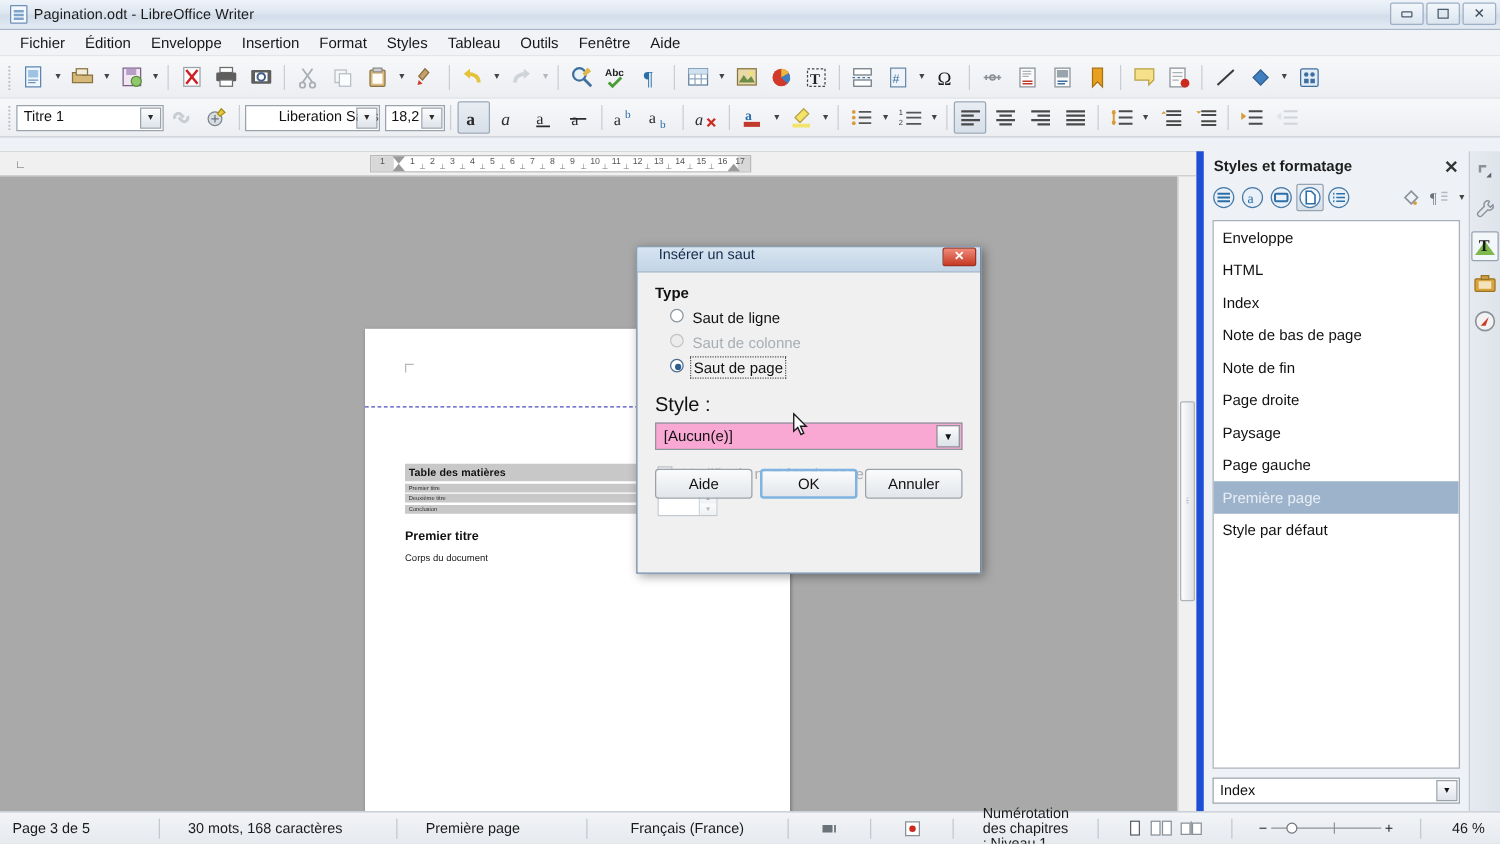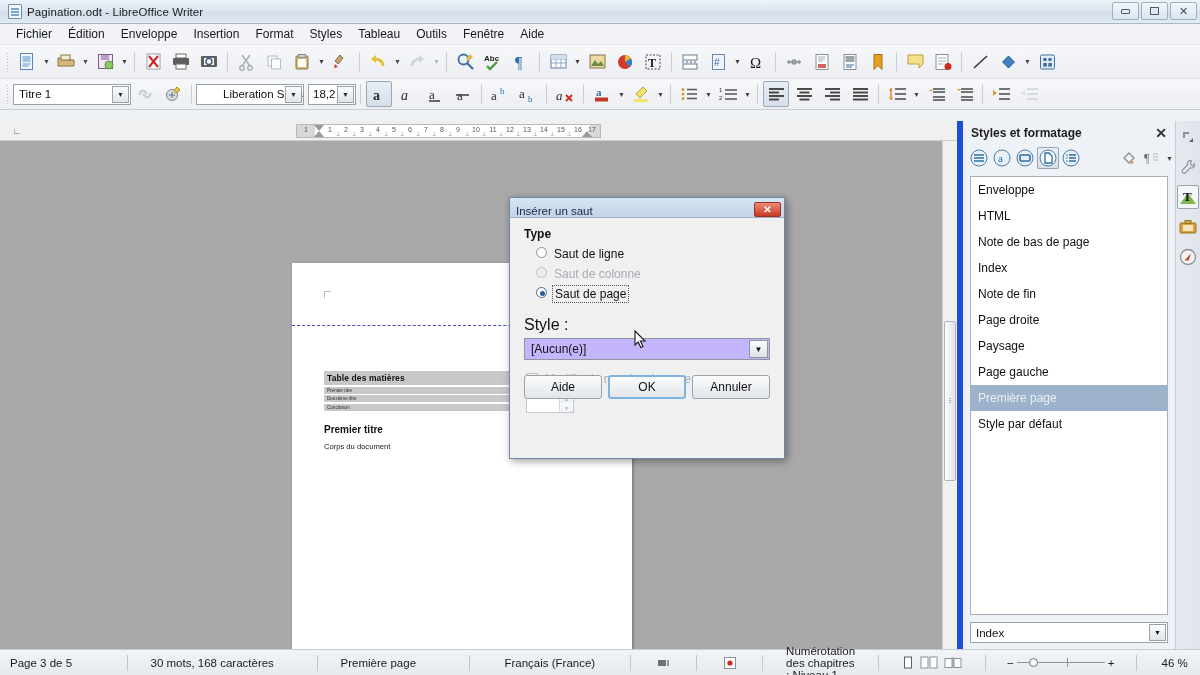--- a/index.html
+++ b/index.html
@@ -280,22 +280,22 @@
     position: absolute; left: 509px; top: 197px;
     width: 276px; height: 262px;
     background: #f0f0f0;
     border: 1px solid #6f8aa8;
     box-shadow: 2px 2px 8px rgba(0,0,0,.4);
   }
   .dlg-title {
     height: 20px;
     background: linear-gradient(to bottom,#d7e4f1,#c3d4e6);
     border-bottom: 1px solid #9cb2c8;
-    display: flex; align-items: flex-end;
-    padding: 0 3px 0 6px;
+    display: flex; align-items: flex-start;
+    padding: 0 3px 0 17px;
     font-size: 11.5px; color: #13294a;
   }
   .dlg-close {
     margin-left: auto; width: 27px; height: 15px;
     background: linear-gradient(to bottom,#f08a7a,#c63a24);
     border: 1px solid #9c3322; border-radius: 2px;
     display: flex; align-items: center; justify-content: center;
     color: #fff; font-size: 10px; font-weight: bold; line-height: 1;
   }
   .dlg-body { position: relative; padding: 9px 14px 0 14px; }
@@ -310,21 +310,21 @@
   .radio.on:after {
     content:""; position:absolute; left:2.5px; top:2.5px;
     width:5px; height:5px; border-radius:50%; background:#2c5d8f;
   }
   .radio.dim { background: #ececec; border-color: #bfc4c9; }
   .rlabel { font-size: 12px; color: #111; }
   .rlabel.dim { color: #a8aeb4; }
   .rlabel.focus { outline: 1px dotted #555; outline-offset: 1px; padding: 0 1px; }
   .dlg-label { font-size: 16px; color: #111; margin: 9px 0 4px 0; }
   .dlg-combo {
-    height: 22px; background: #c4b5fd; border: 1px solid #8d959d;
+    height: 22px; background: #f9a8d4; border: 1px solid #8d959d;
     display: flex; align-items: center; padding-left: 6px;
     font-size: 12px; color: #111; position: relative;
   }
   .dlg-combo .cbtn {
     position: absolute; right: 1px; top: 1px; width: 19px; height: 18px;
     background: linear-gradient(to bottom,#fbfcfd,#dcE2e8); border: 1px solid #8d959d;
     display: flex; align-items: center; justify-content: center; font-size: 8px;
   }
   .chk-row { display: flex; align-items: center; margin-top: 12px; padding-left: 2px; }
   .chk {
@@ -936,22 +936,22 @@
               <text x="1" y="13" font-size="12" font-family="serif" fill="#6a727a">¶</text>
               <path d="M10 5h5M10 8h5M10 11h5" stroke="#b4bac0" stroke-width="1.2"></path>
             </svg>
         </div>
         <div class="tarrow">▼</div>
       </div>
 
       <div class="sb-list">
         <div class="sb-item">Enveloppe</div>
         <div class="sb-item">HTML</div>
+        <div class="sb-item">Index</div>
         <div class="sb-item">Note de bas de page</div>
-        <div class="sb-item">Index</div>
         <div class="sb-item">Note de fin</div>
         <div class="sb-item">Page droite</div>
         <div class="sb-item">Paysage</div>
         <div class="sb-item">Page gauche</div>
         <div class="sb-item sel">Première page</div>
         <div class="sb-item">Style par défaut</div>
       </div>
 
       <div class="sb-filter">
         <span>Index</span>

